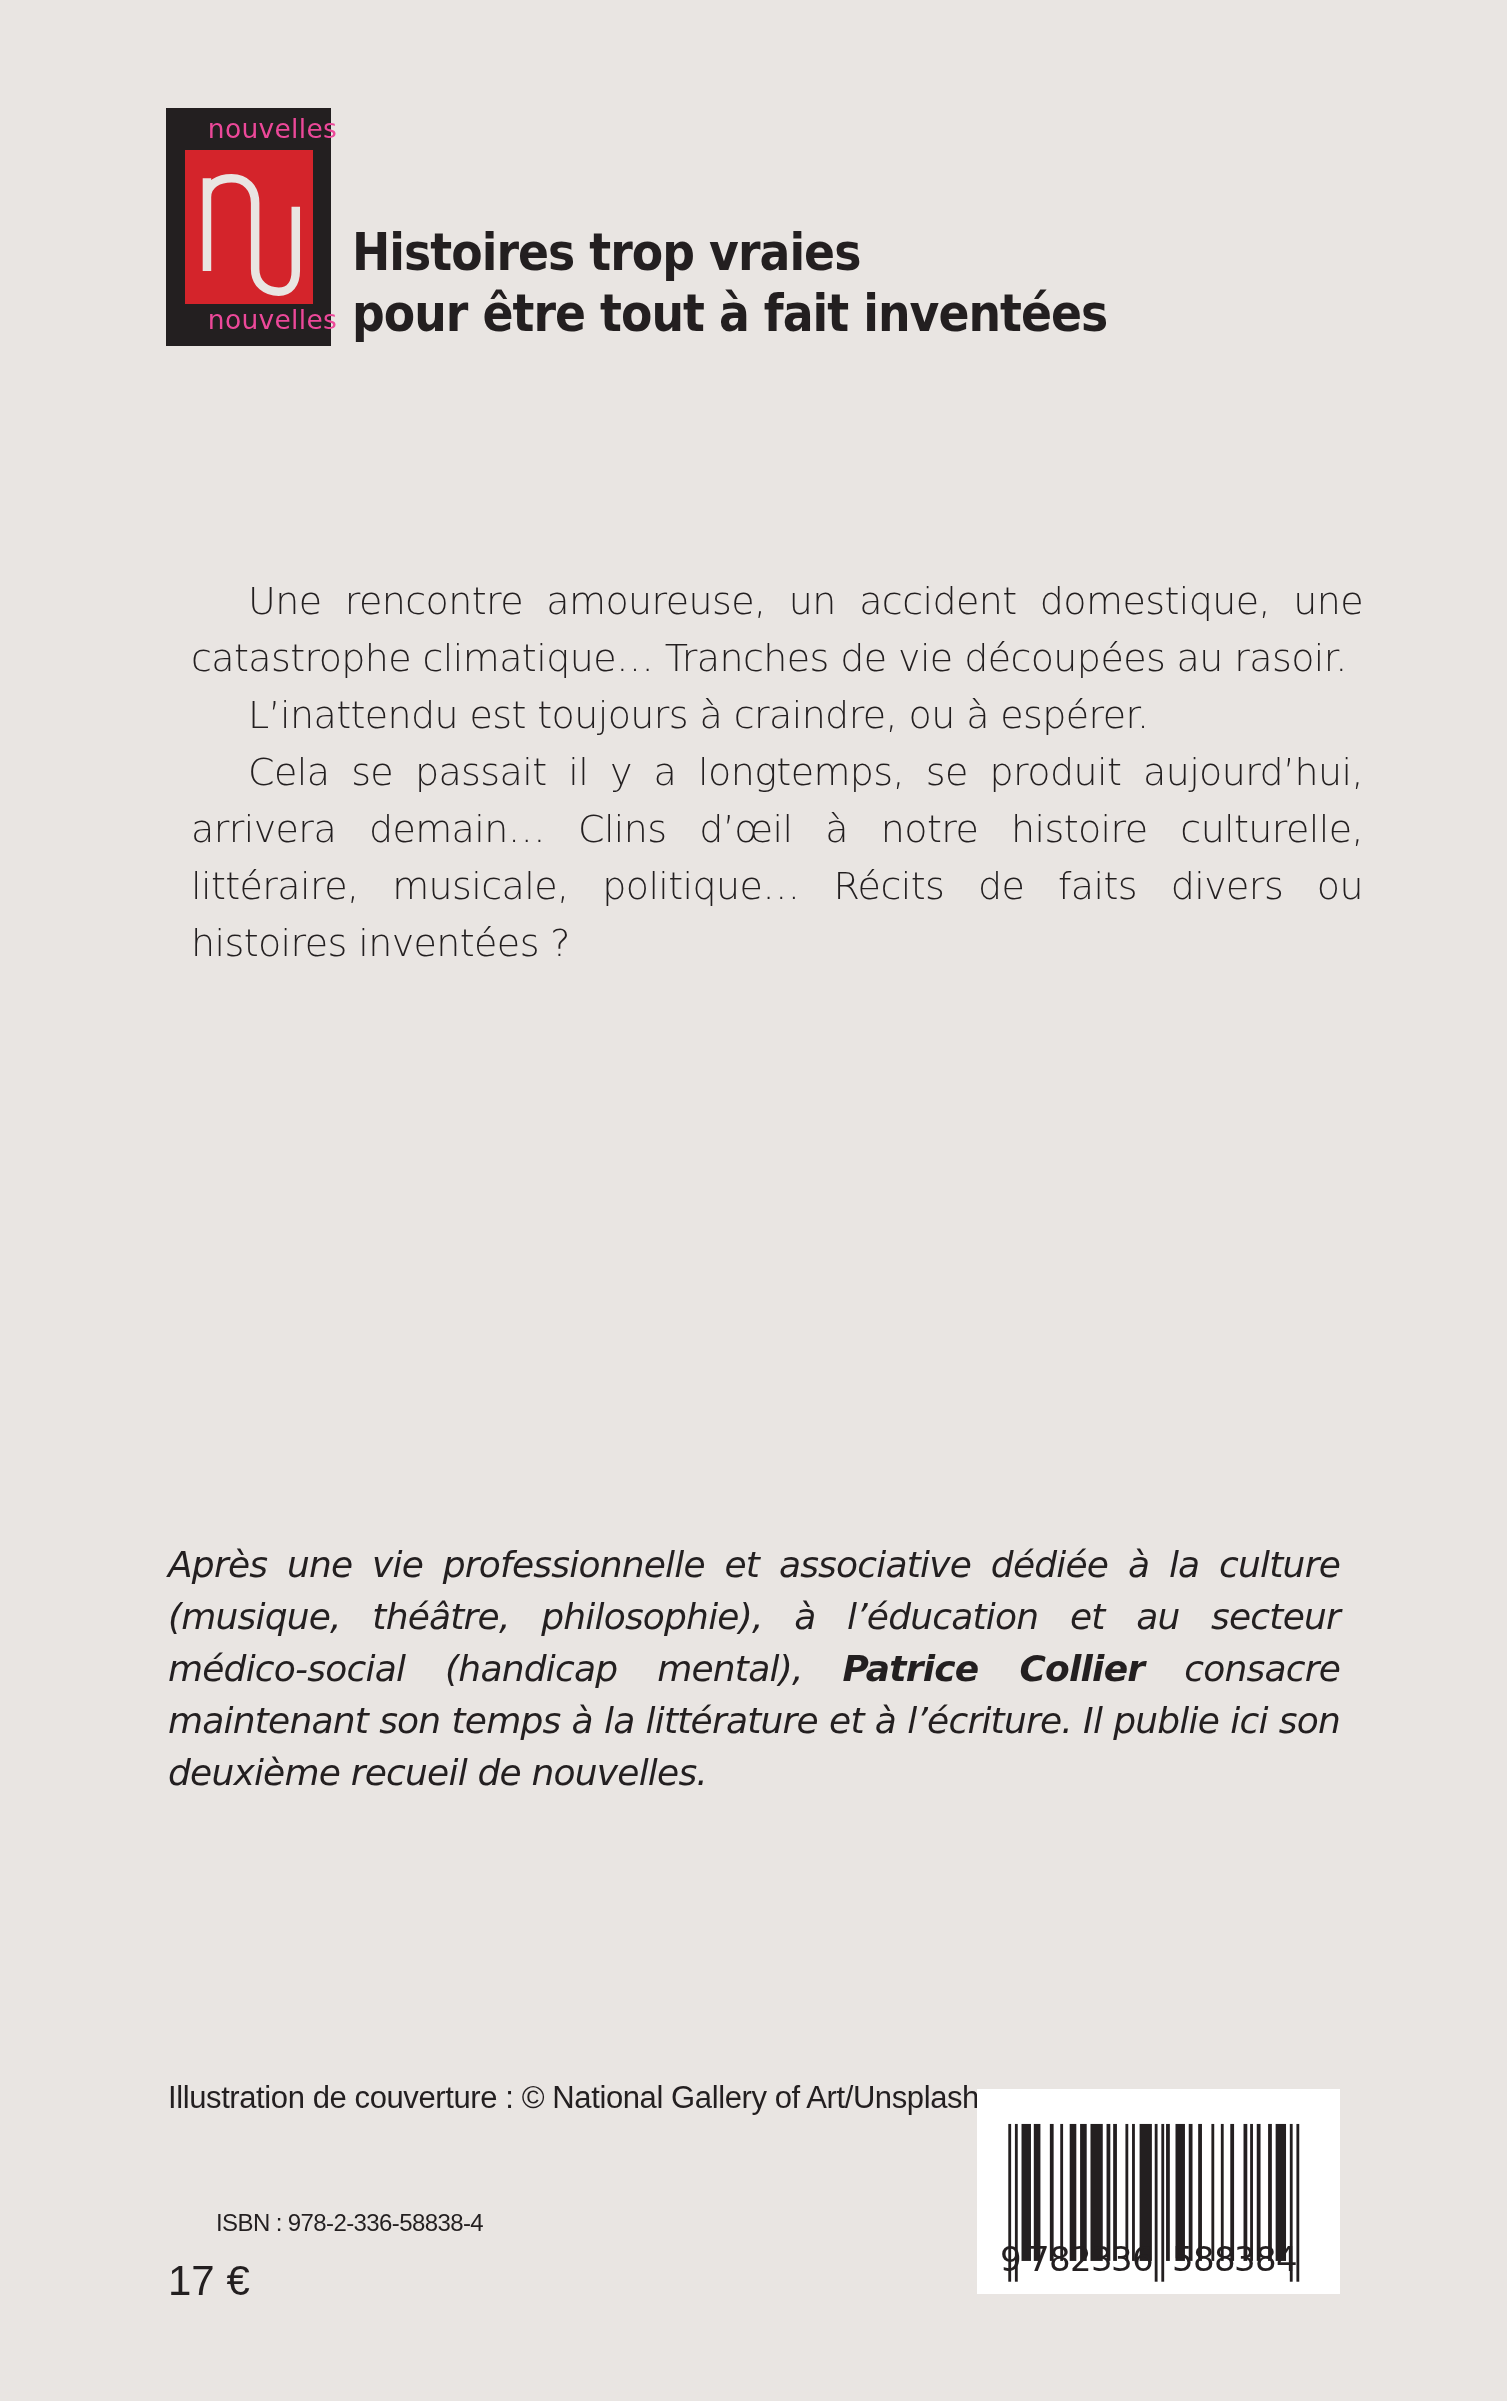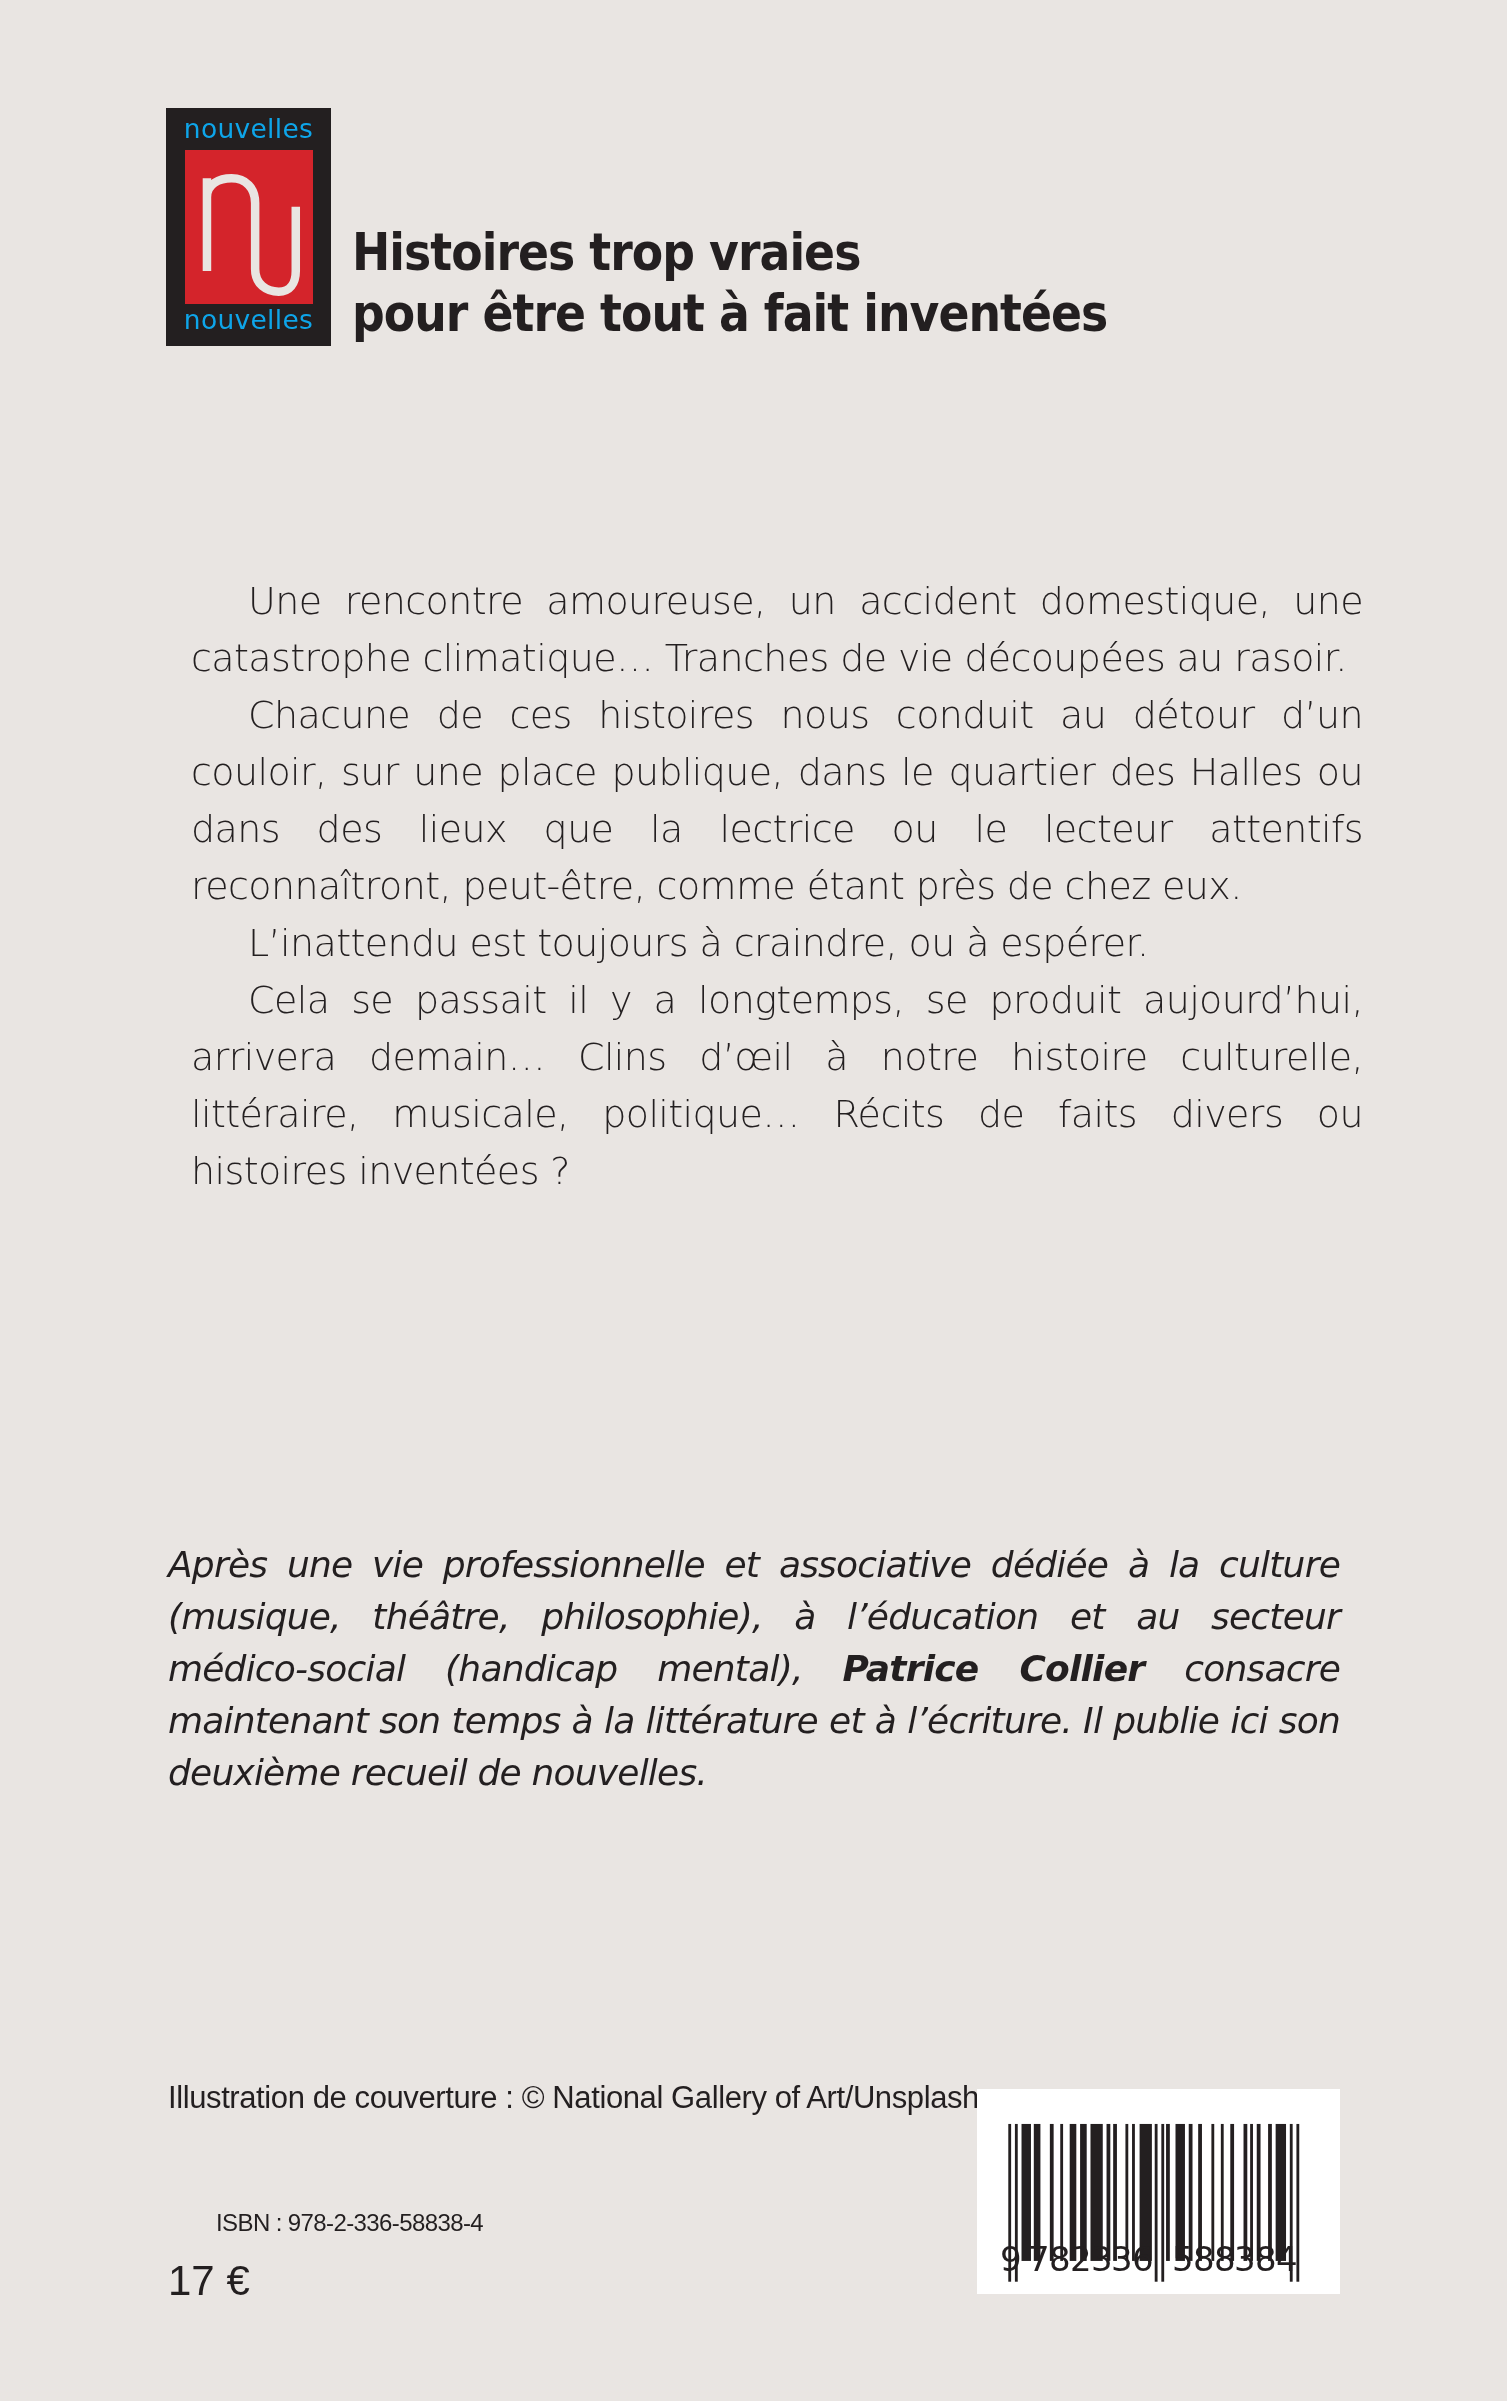--- a/index.html
+++ b/index.html
@@ -11,22 +11,22 @@
     overflow: hidden;
     font-family: "DejaVu Sans", sans-serif;
   }
   .logo {
     position: absolute; left: 166px; top: 108px;
     width: 165px; height: 238px;
     background: #231f20;
   }
   .logo-word {
     position: absolute; left: 0; width: 165px; text-align: center;
-    color: #0ea5e9; font-family: "DejaVu Sans", sans-serif;
-    font-size: 26.5px; line-height: 28px; letter-spacing: 0.3px;
+    color: #ec4899; font-family: "DejaVu Sans", sans-serif;
+    font-size: 26.5px; line-height: 28px; letter-spacing: 0.3px; padding-left: 24px;
   }
   .logo-word.top { top: 6.6px; }
   .logo-word.bottom { top: 198px; }
   .logo-red {
     position: absolute; left: 19px; top: 42px;
     width: 128px; height: 154px;
     background: #d4242b;
   }
   .logo-red svg { position: absolute; left: 0; top: 0; }
   .title {
@@ -105,21 +105,20 @@
   <div class="logo-word bottom">nouvelles</div>
 </div>
 
 <div class="title">
   <div>Histoires trop vraies</div>
   <div>pour être tout à fait inventées</div>
 </div>
 
 <div class="blurb">
   <p>Une rencontre amoureuse, un accident domestique, une catastrophe climatique… Tranches de vie découpées au rasoir.</p>
-  <p>Chacune de ces histoires nous conduit au détour d’un couloir, sur une place publique, dans le quartier des Halles ou dans des lieux que la lectrice ou le lecteur attentifs reconnaîtront, peut-être, comme étant près de chez eux.</p>
   <p>L’inattendu est toujours à craindre, ou à espérer.</p>
   <p>Cela se passait il y a longtemps, se produit aujourd’hui, arrivera demain… Clins d’œil à notre histoire culturelle, littéraire, musicale, politique… Récits de faits divers ou histoires inventées ?</p>
 </div>
 
 <div class="bio">
   <p><span>Après une vie professionnelle et associative dédiée à la culture (musique, théâtre, philosophie), à l’éducation et au secteur médico-social (handicap mental), </span><b>Patrice Collier</b><span> consacre maintenant son temps à la littérature et à l’écriture. Il publie ici son deuxième recueil de nouvelles.</span></p>
 </div>
 
 <div class="credit">Illustration de couverture : © National Gallery of Art/Unsplash</div>
 <div class="isbn">ISBN : 978-2-336-58838-4</div>

